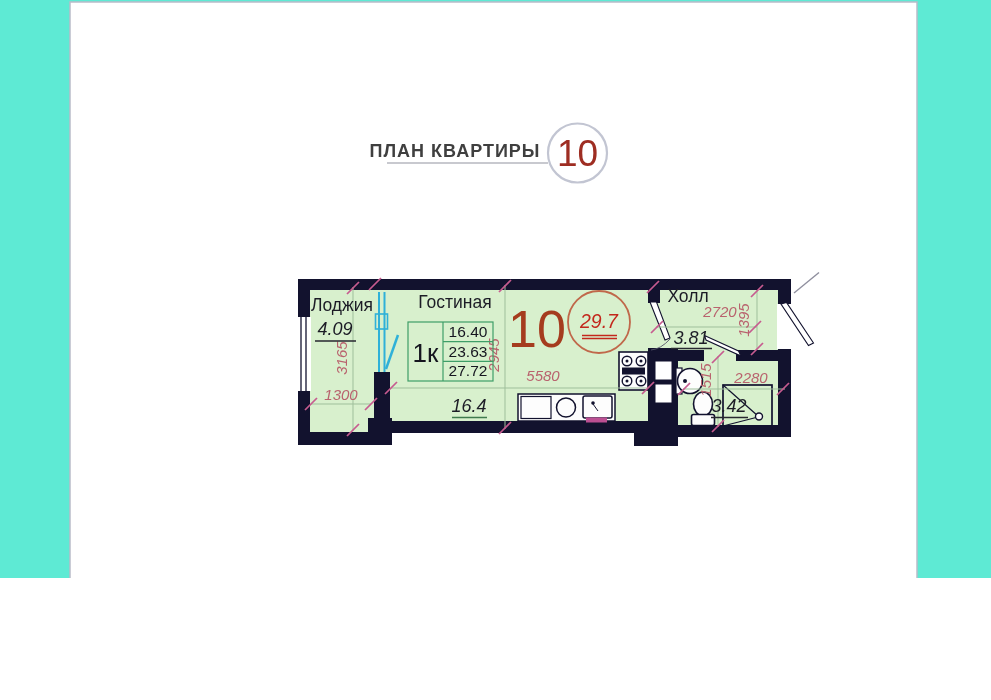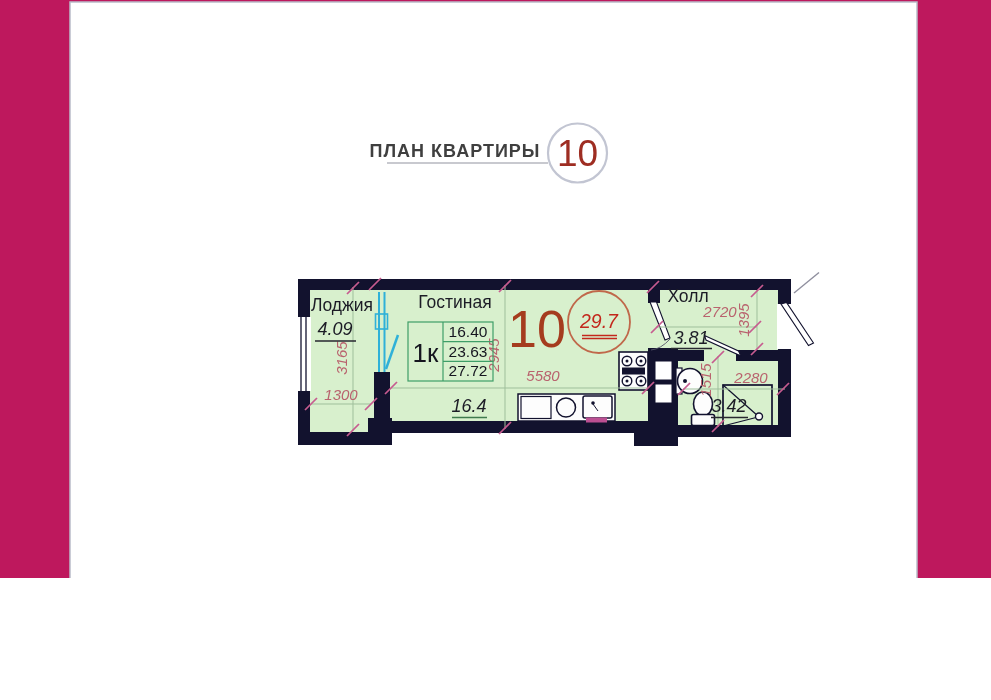--- a/index.html
+++ b/index.html
@@ -1,16 +1,16 @@
 <!DOCTYPE html>
 <html><head>
 <meta charset="utf-8">
 <style>
   html,body{margin:0;padding:0;background:#ffffff;}
-  .stage{position:relative;width:991px;height:578px;background:#be185d;overflow:hidden;}
+  .stage{position:relative;width:991px;height:578px;background:#5eead4;overflow:hidden;}
   svg{position:absolute;left:0;top:0;}
   text{font-family:"Liberation Sans",sans-serif;}
   .title-text{font-size:18px;font-weight:bold;fill:#3f3f3f;letter-spacing:1px;}
   .title-num{font-size:37px;fill:#9e2d22;}
   .room-label{font-size:17.5px;fill:#1c1c26;}
   .area-num{font-size:18px;font-style:italic;fill:#1c1c26;}
   .dim{font-size:15px;font-style:italic;fill:#b9636e;}
   .tbl-val{font-size:15.5px;fill:#15151f;}
   .tbl-type{font-size:26px;fill:#15151f;}
   .big-num{font-size:52px;fill:#a53c1e;}

